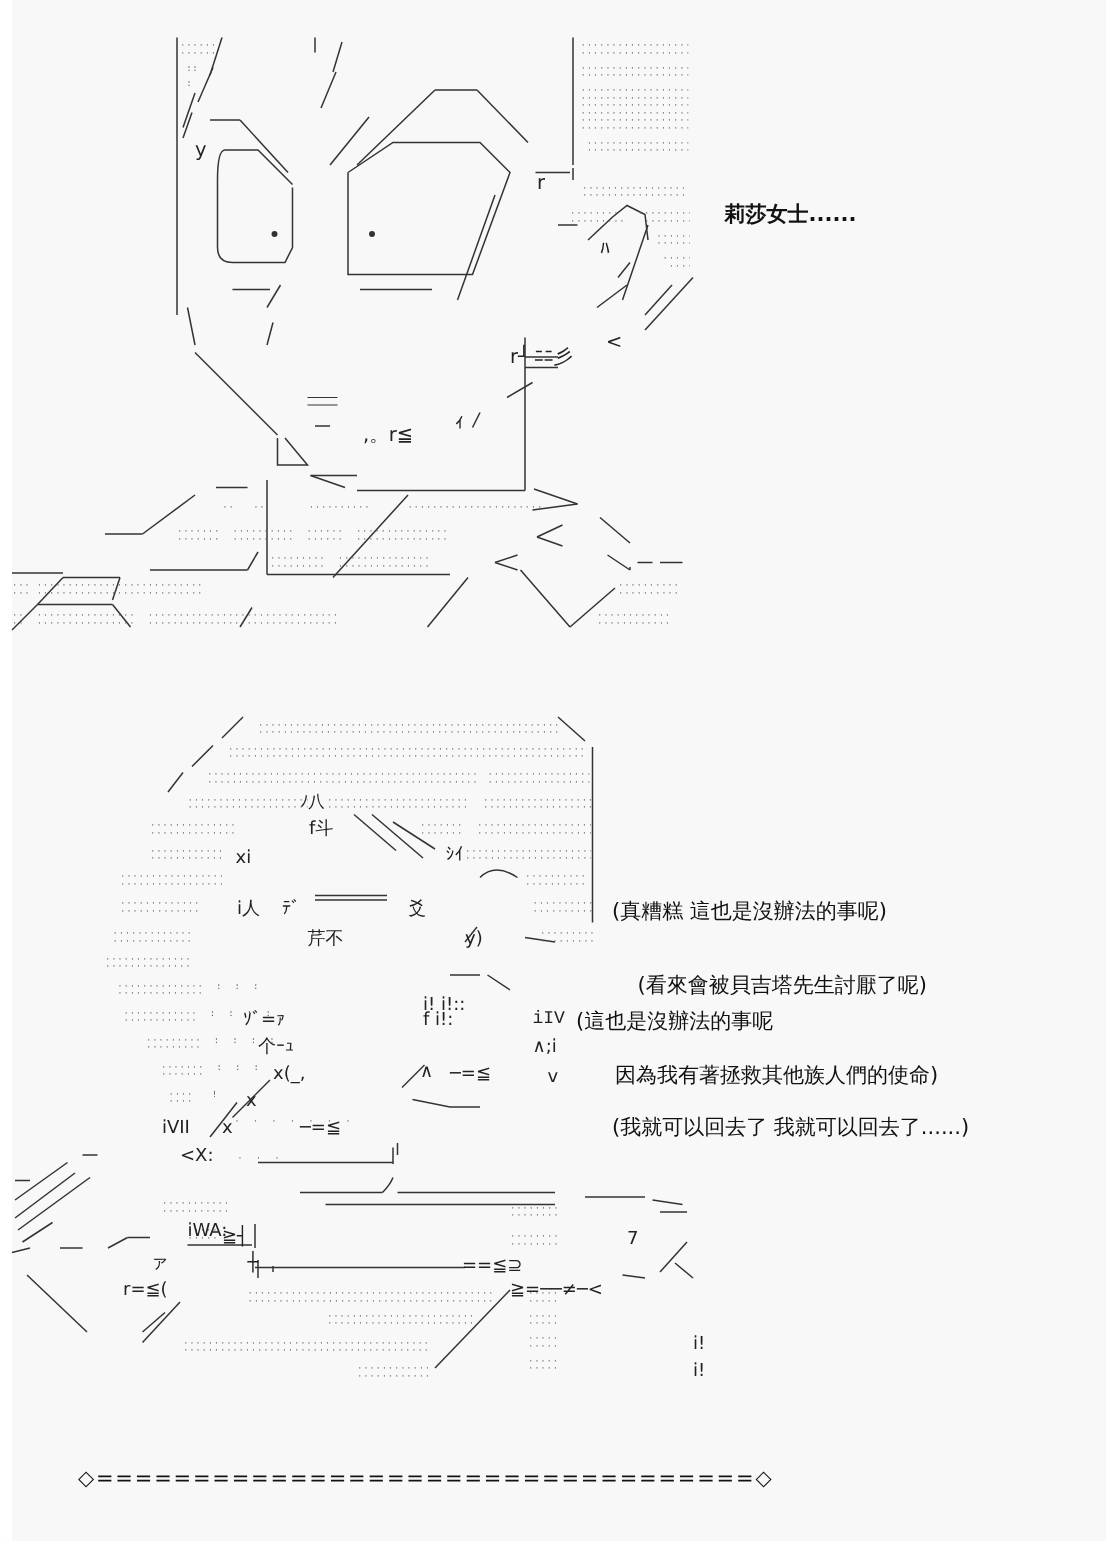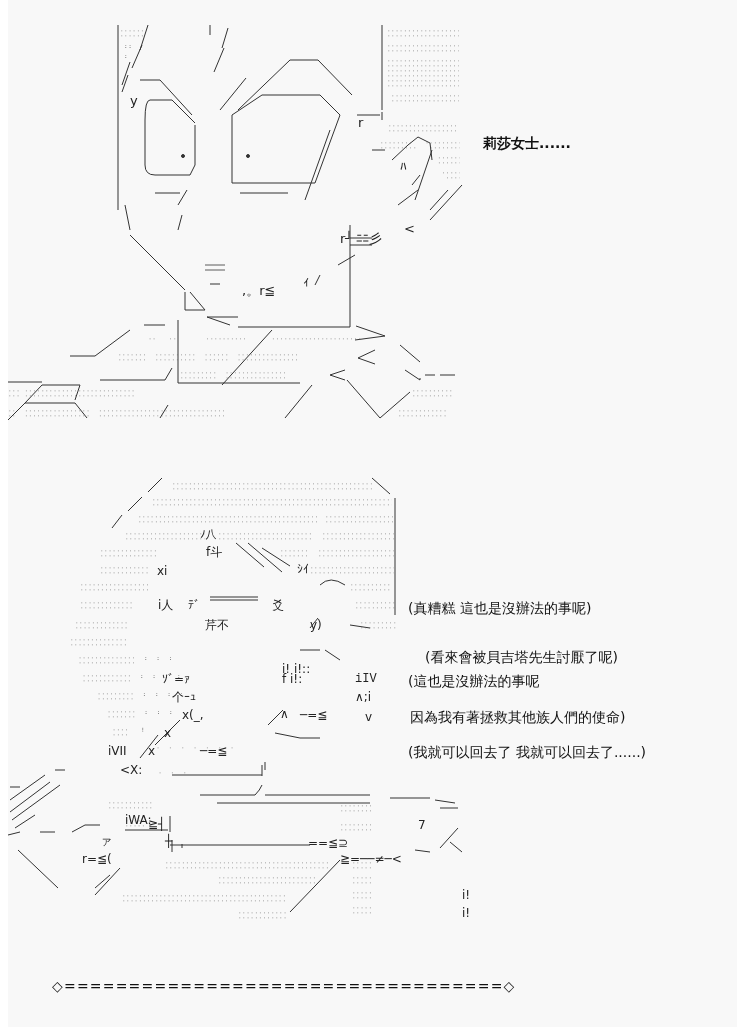--- a/index.html
+++ b/index.html
@@ -359,17 +359,17 @@
   <span class="glyph" style="left:340px;top:852px;font-size:12px;">≧=──≠─&lt;</span>
   <span class="glyph" style="left:82px;top:852px;font-size:12px;">r=≦(</span>
   <span class="glyph" style="left:100px;top:834px;font-size:12px;">ァ</span>
   <span class="glyph" style="left:418px;top:818px;font-size:12px;">7</span>
   <span class="glyph" style="left:462px;top:888px;font-size:12px;">i!</span>
   <span class="glyph" style="left:462px;top:906px;font-size:12px;">i!</span>
 </div>
 
 <div class="caption" style="left:408px;top:600px;">(真糟糕 這也是沒辦法的事呢)</div>
 <div class="caption" style="left:425px;top:637px;margin-top:12px;">(看來會被貝吉塔先生討厭了呢)</div>
-<div class="caption" style="left:408px;top:673px;">(這也是沒辦法的事呢</div>
+<div class="caption" style="left:384px;top:673px;">(這也是沒辦法的事呢</div>
 <div class="caption" style="left:410px;top:709px;">因為我有著拯救其他族人們的使命)</div>
 <div class="caption" style="left:408px;top:744px;">(我就可以回去了 我就可以回去了......)</div>
 
 <div class="divider">◇==================================◇</div>
 
 </body></html>

